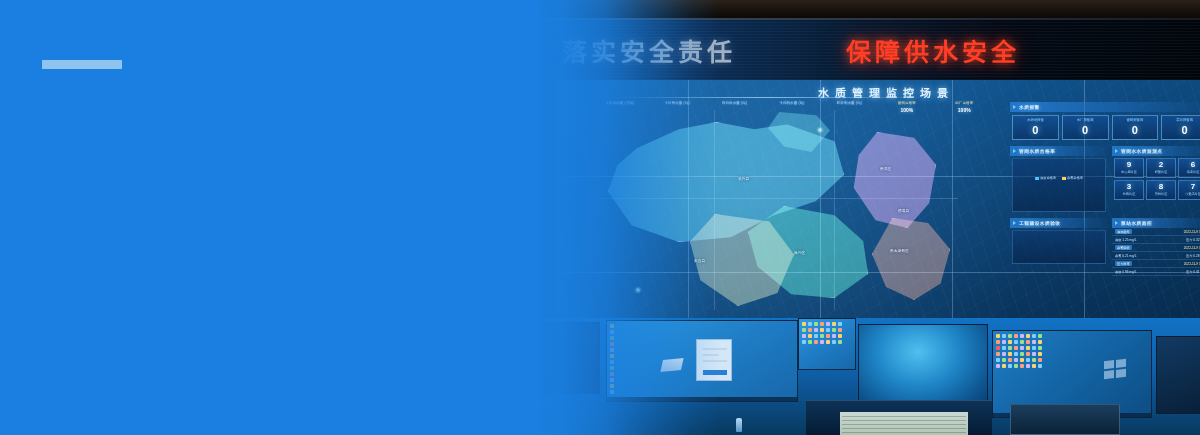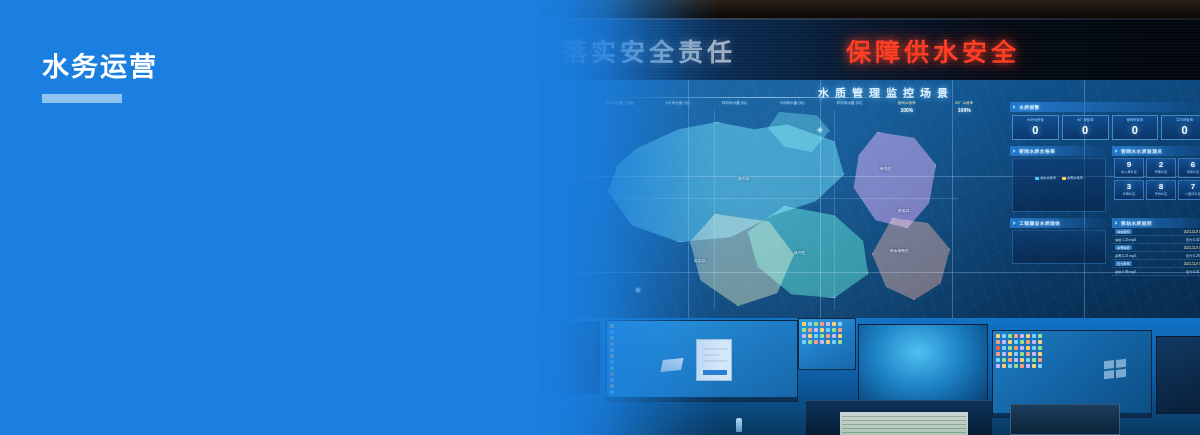--- a/index.html
+++ b/index.html
@@ -629,17 +629,16 @@
       <div class="laptop" style="left:470px; top:86px;  width:110px; height:31px;"></div>
       <div class="sheet" style="left:300px; top:94px;  width:128px; height:23px;"></div>
       <div class="bottle" style="left:196px; top:100px;"></div>
 
     </div>
   </div>
 
   <div class="overlay"></div>
 
   <div class="content">
-    <h1 class="title">水务运营</h1>
     <div class="title-bar"></div>
   </div>
 
 </div>
 
 </body></html>

